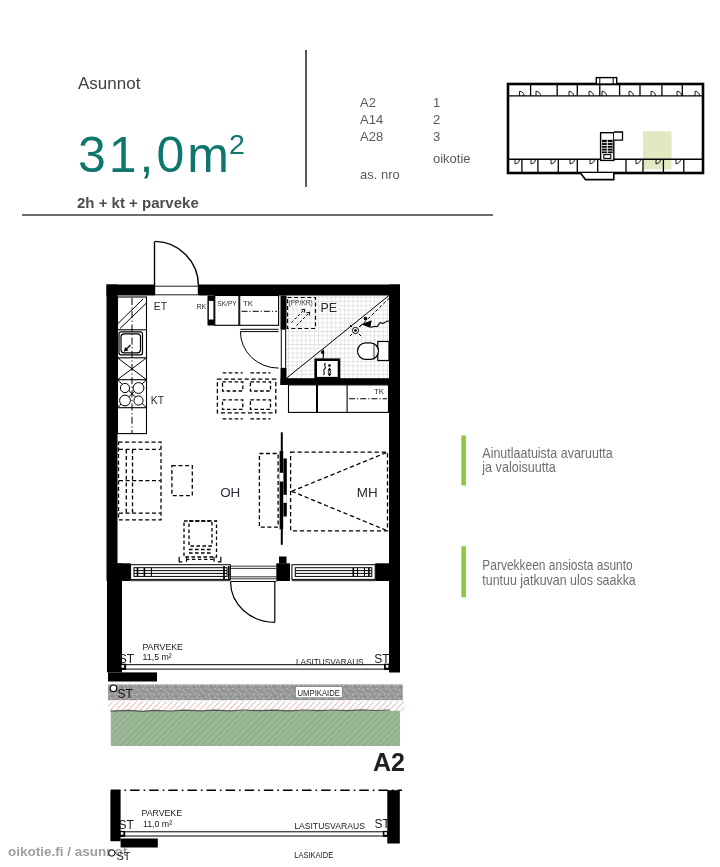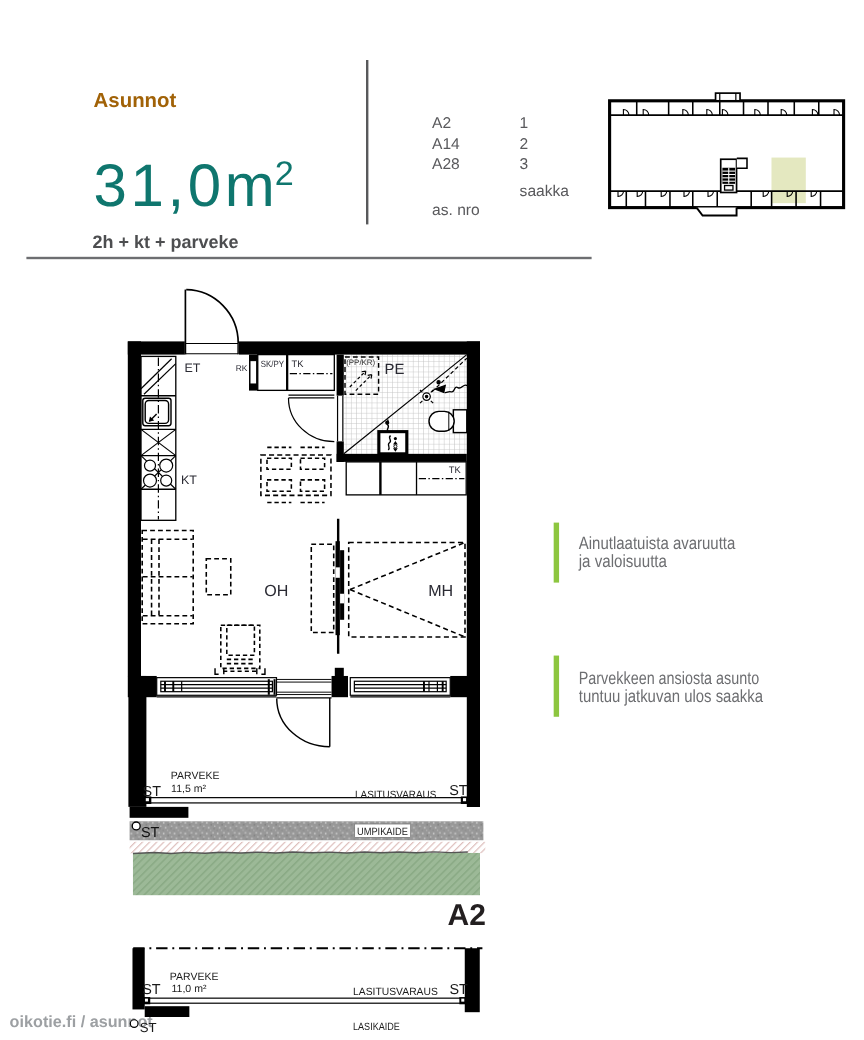--- a/index.html
+++ b/index.html
@@ -2,35 +2,35 @@
 <html><head>
 <meta charset="utf-8">
 <style>
   html,body{margin:0;padding:0;background:#fff;}
   body{width:720px;height:867px;position:relative;font-family:"Liberation Sans",sans-serif;overflow:hidden;}
   .abs{position:absolute;}
 </style>
 </head>
 <body>
 
-<div class="abs" style="left:78px;top:74px;font-size:17px;color:#a16207;font-weight:bold;">Asunnot</div>
+<div class="abs" style="left:78px;top:74px;font-size:17px;color:#404040;">Asunnot</div>
 
 <div class="abs" style="left:78px;top:97.5px;font-size:50px;color:#0f766e;letter-spacing:3px;margin-top:28px;">31,0<span style="letter-spacing:0">m</span><span style="font-size:28.5px;vertical-align:18px;">2</span></div>
 
 <div class="abs" style="left:77px;top:170px;font-size:15px;font-weight:bold;color:#4d4e50;margin-top:24px;">2h + kt + parveke</div>
 
 <div class="abs" style="left:305px;top:50px;width:1.5px;height:137px;background:#58595b;"></div>
 
 <div class="abs" style="left:360px;top:95px;font-size:13px;color:#59595c;line-height:16.8px;">A2<br>A14<br>A28</div>
 
 <div class="abs" style="left:433px;top:95px;font-size:13px;color:#59595c;line-height:16.8px;">1<br>2<br>3</div>
 
 <div class="abs" style="left:360px;top:167px;font-size:13px;color:#59595c;">as. nro</div>
 
-<div class="abs" style="left:433px;top:151px;font-size:13px;color:#59595c;">saakka</div>
+<div class="abs" style="left:433px;top:151px;font-size:13px;color:#59595c;">oikotie</div>
 
 <div class="abs" style="left:22px;top:213.5px;width:471px;height:2px;background:#6d6e71;"></div>
 
 <div class="abs" style="left:8px;top:844px;font-size:13.5px;font-weight:bold;color:#9da0a3;text-shadow:0 0 2px #fff;">oikotie.fi / asunnot</div>
 
 <svg class="abs" style="left:0;top:0;" width="720" height="867" viewBox="0 0 720 867">
 <defs>
   <pattern id="tiles" width="4.3" height="4.3" patternUnits="userSpaceOnUse">
     <path d="M4.3 0H0V4.3" fill="none" stroke="#c3c3c3" stroke-width="0.8"></path>
   </pattern>

